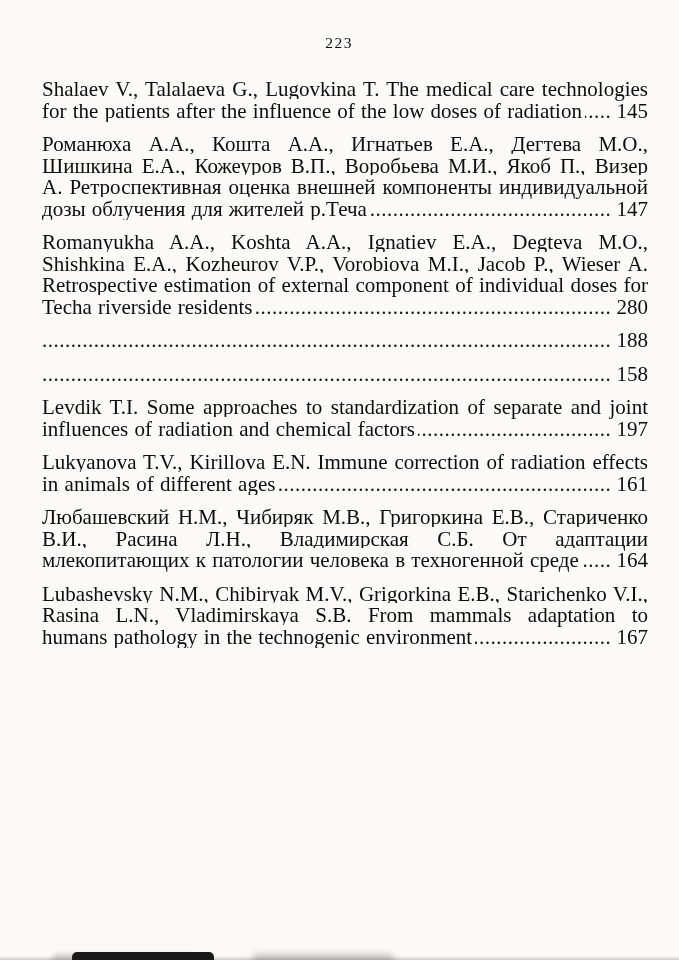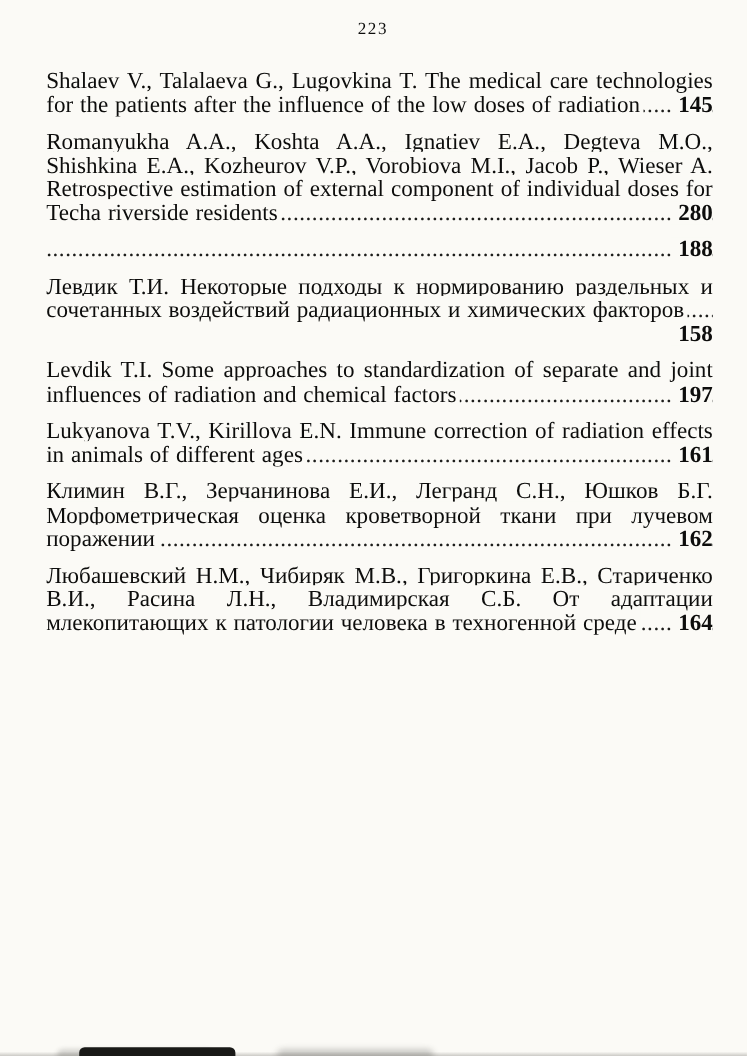--- a/index.html
+++ b/index.html
@@ -13,21 +13,21 @@
     overflow: hidden;
   }
   .page {
     box-sizing: border-box;
     padding: 14px 31px 0 30px;
   }
   .page-number-top {
     text-align: center;
     font-size: 15.5px;
     letter-spacing: 1.5px;
-    margin: 4px 0 27px 0;
+    margin: 20px 0 27px 0;
   }
   .toc-list { display: block; }
   .entry {
     overflow: hidden;            
     text-align: justify;
     font-size: 21px;
     line-height: 21.5px;
     margin: 0 0 12px 12px;
     word-spacing: 1px;
   }
@@ -42,21 +42,20 @@
     color: #1c1c1a;
     letter-spacing: 0.5px;
   }
   .entry .dots::after {
     content: "........................................................................................................................................................................................................................................................................................";
   }
   .entry .pg {
     float: right;
     background: #fbfaf6;         
     padding-left: 7px;
-    font-weight: bold;
   }
   .scan-shadow-bottom {
     position: absolute;
     left: 0; bottom: 0;
     width: 100%; height: 4px;
     background: linear-gradient(to top, rgba(60,58,52,0.25), rgba(60,58,52,0));
   }
   .scan-artifact {
     position: absolute;
     left: 72px; bottom: 0;
@@ -67,24 +66,25 @@
   }
 </style>
 </head>
 <body>
 
 <div class="page">
   <div class="page-number-top">223</div>
 
   <div class="toc-list" id="toc-list">
       <p class="entry"><span class="t">Shalaev V., Talalaeva G., Lugovkina T. The medical care technologies for the patients after the influence of the low doses of radiation</span><span class="dots"></span><span class="pg">145</span></p>
+      <p class="entry"><span class="t">Романюха А.А., Кошта А.А., Игнатьев Е.А., Дегтева М.О., Шишкина Е.А., Кожеуров В.П., Воробьева М.И., Якоб П., Визер А. Ретроспективная оценка внешней компоненты индивидуальной дозы облучения для жителей р.Теча</span><span class="dots"></span><span class="pg">147</span></p>
       <p class="entry"><span class="t">Romanyukha A.A., Koshta A.A., Ignatiev E.A., Degteva M.O., Shishkina E.A., Kozheurov V.P., Vorobiova M.I., Jacob P., Wieser A. Retrospective estimation of external component of individual doses for Techa riverside residents</span><span class="dots"></span><span class="pg">280</span></p>
       <p class="entry"><span class="dots"></span><span class="pg">188</span></p>
-      <p class="entry"><span class="t">Левдик Т.И. Некоторые подходы к нормированию раздельных и сочетанных воздействий радиационных и химических факторов</span><span class="dots"></span><span class="pg">158</span></p>
+      <p class="entry"><span class="dots"></span><span class="pg">158</span></p>
       <p class="entry"><span class="t">Levdik T.I. Some approaches to standardization of separate and joint influences of radiation and chemical factors</span><span class="dots"></span><span class="pg">197</span></p>
       <p class="entry"><span class="t">Lukyanova T.V., Kirillova E.N. Immune correction of radiation effects in animals of different ages</span><span class="dots"></span><span class="pg">161</span></p>
-      <p class="entry"><span class="t">Климин В.Г., Зерчанинова Е.И., Легранд С.Н., Юшков Б.Г. Морфометрическая оценка кроветворной ткани при лучевом поражении</span><span class="dots"></span><span class="pg">162</span></p>
       <p class="entry"><span class="t">Любашевский Н.М., Чибиряк М.В., Григоркина Е.В., Стариченко В.И., Расина Л.Н., Владимирская С.Б. От адаптации млекопитающих к патологии человека в техногенной среде</span><span class="dots"></span><span class="pg">164</span></p>
+      <p class="entry"><span class="t">Lubashevsky N.M., Chibiryak M.V., Grigorkina E.B., Starichenko V.I., Rasina L.N., Vladimirskaya S.B. From mammals adaptation to humans pathology in the technogenic environment</span><span class="dots"></span><span class="pg">167</span></p>
     </div>
 </div>
 
 <div class="scan-shadow-bottom"></div>
 <div class="scan-artifact"></div>
 
 </body></html>

